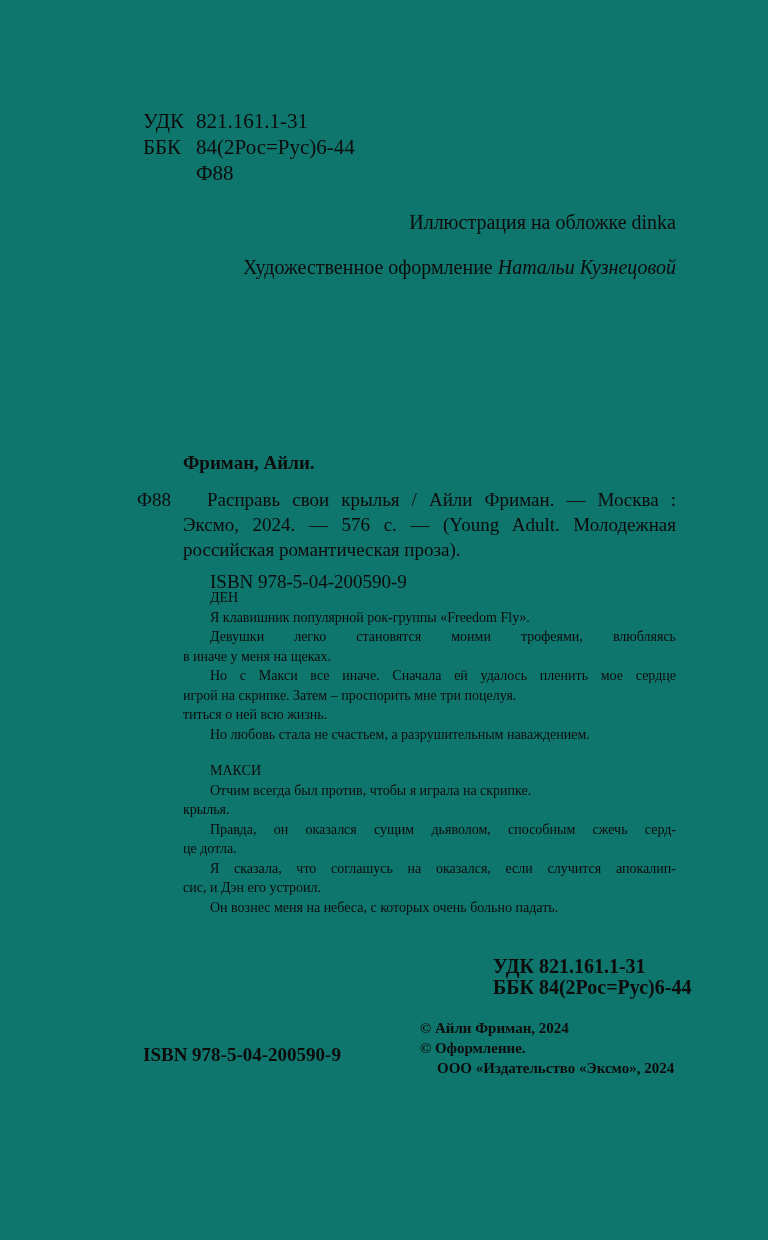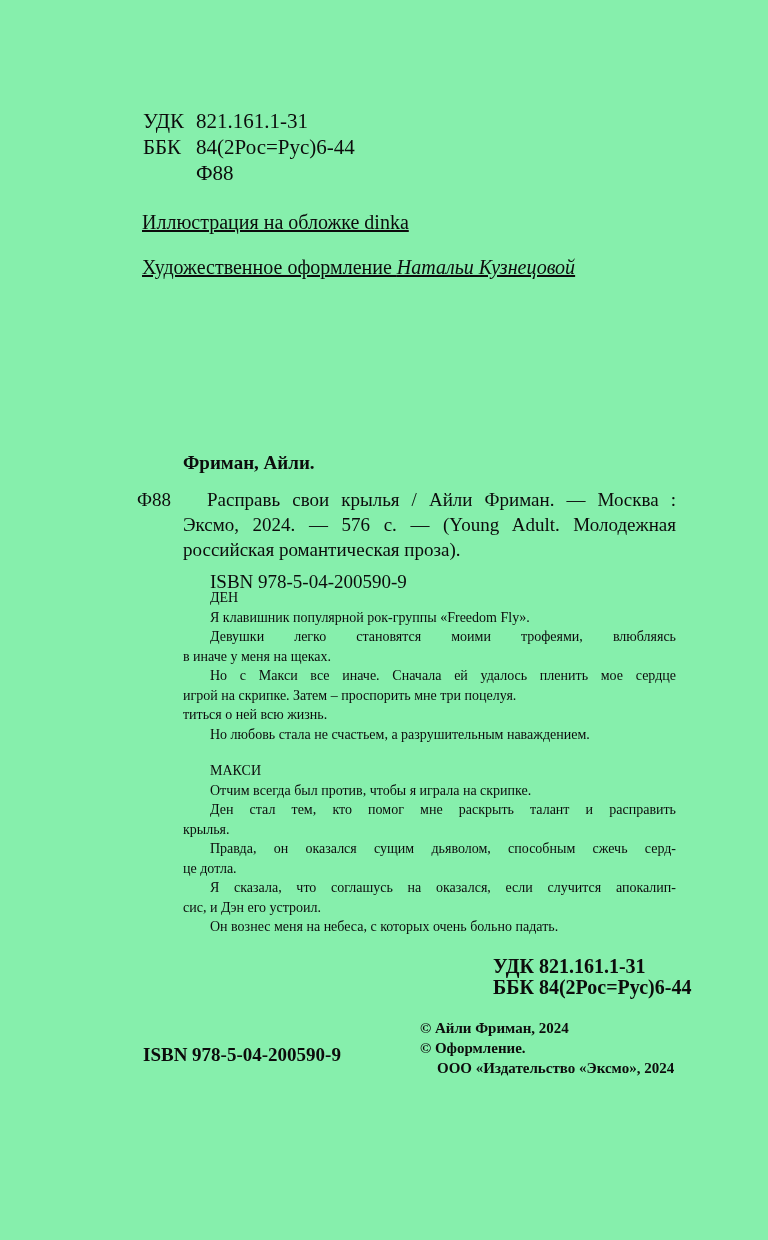--- a/index.html
+++ b/index.html
@@ -4,44 +4,43 @@
 <style>
   html, body {
     margin: 0;
     padding: 0;
     background: #ffffff;
   }
   #page {
     position: relative;
     width: 768px;
     height: 1240px;
-    background: #86efac;
+    background: #0f766e;
     color: #0c0c0c;
     font-family: "Liberation Serif", serif;
     overflow: hidden;
   }
   
   #top-codes {
     position: absolute;
     left: 143px;
     top: 108px;
     font-size: 21px;
     line-height: 26px;
   }
   #top-codes .row { display: flex; }
   #top-codes .lbl { width: 53px; }
   
   .credit {
     position: absolute;
     left: 142px;
     width: 534px;
-    text-align: left;
+    text-align: right;
     font-size: 20px;
     line-height: 24px;
-    text-decoration: underline;
   }
   #cover-credit { top: 210px; }
   #design-credit { top: 255px; }
   .it { font-style: italic; }
   
   #bib {
     position: absolute;
     left: 183px;
     top: 450px;
     width: 493px;
@@ -141,21 +140,20 @@
       <span class="ln">в иначе у меня на щеках.</span>
       <span class="ln ind jst">Но с Макси все иначе. Сначала ей удалось пленить мое сердце</span>
       <span class="ln">игрой на скрипке. Затем – проспорить мне три поцелуя.</span>
       <span class="ln">титься о ней всю жизнь.</span>
       <span class="ln ind">Но любовь стала не счастьем, а разрушительным наваждением.</span>
     </div>
     <div class="gap"></div>
     <div>
       <span class="ln ind">МАКСИ</span>
       <span class="ln ind">Отчим всегда был против, чтобы я играла на скрипке.</span>
-      <span class="ln ind jst">Ден стал тем, кто помог мне раскрыть талант и расправить</span>
       <span class="ln">крылья.</span>
       <span class="ln ind jst">Правда, он оказался сущим дьяволом, способным сжечь серд-</span>
       <span class="ln">це дотла.</span>
       <span class="ln ind jst">Я сказала, что соглашусь на оказался, если случится апокалип-</span>
       <span class="ln">сис, и Дэн его устроил.</span>
       <span class="ln ind">Он вознес меня на небеса, с которых очень больно падать.</span>
     </div>
   </div>
 
   <div id="bottom-codes">

